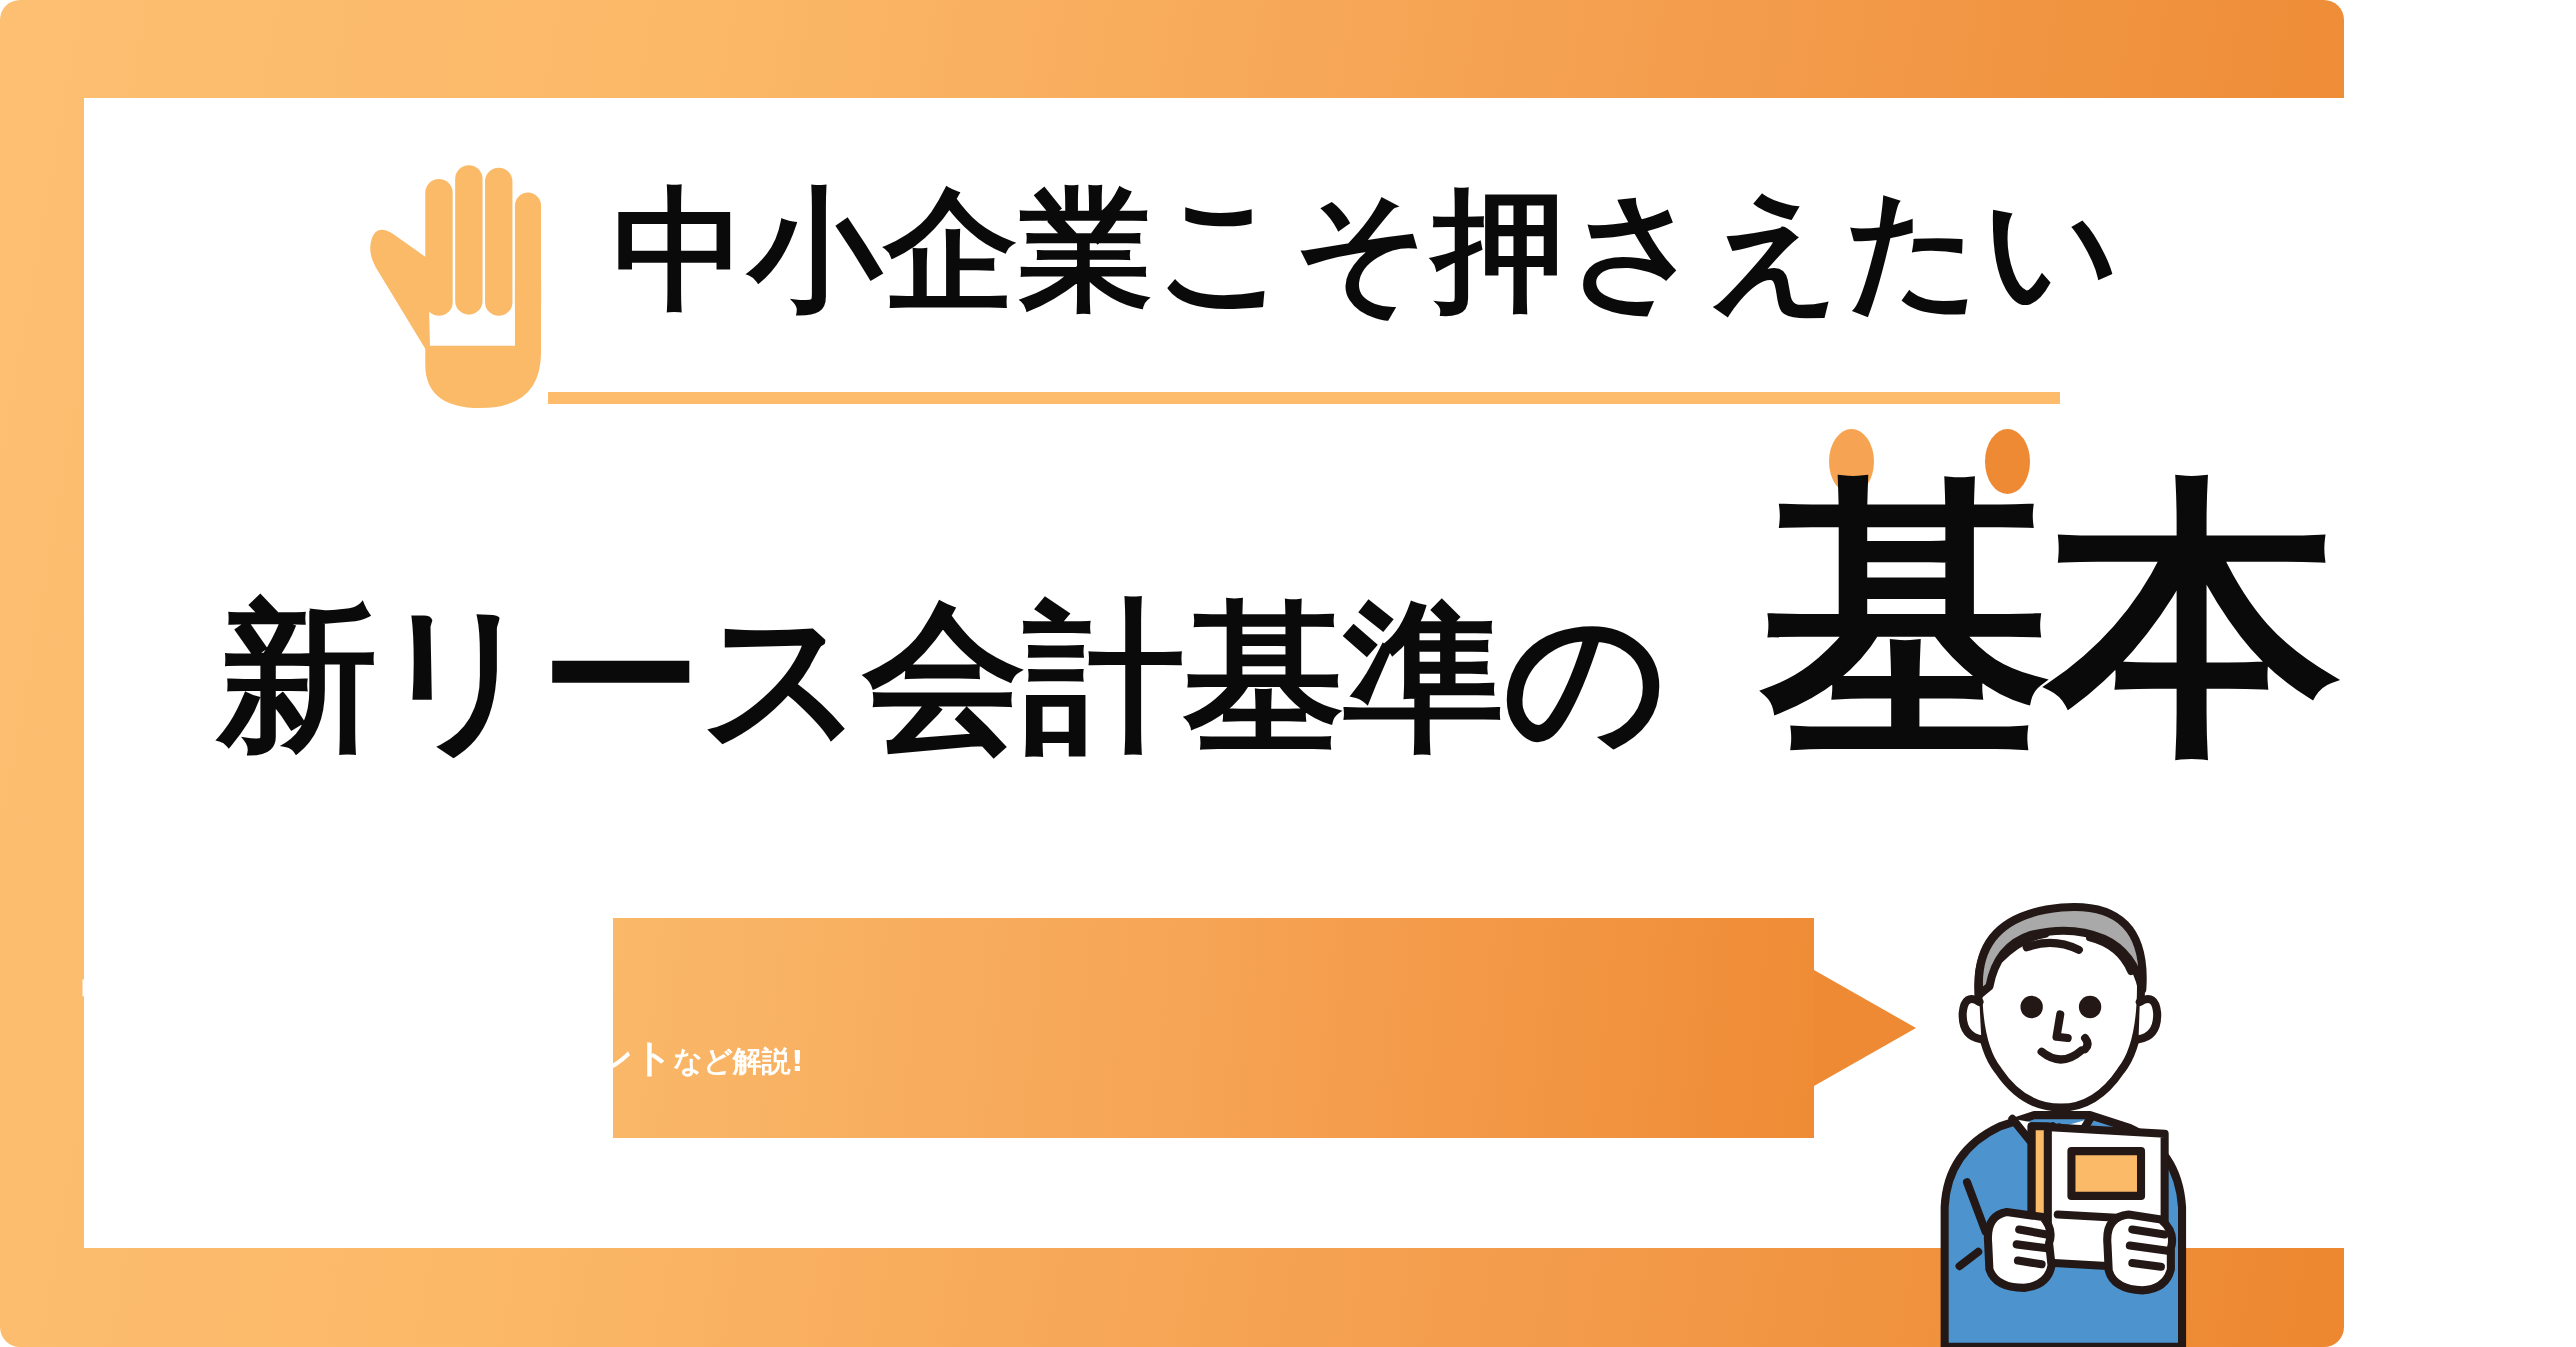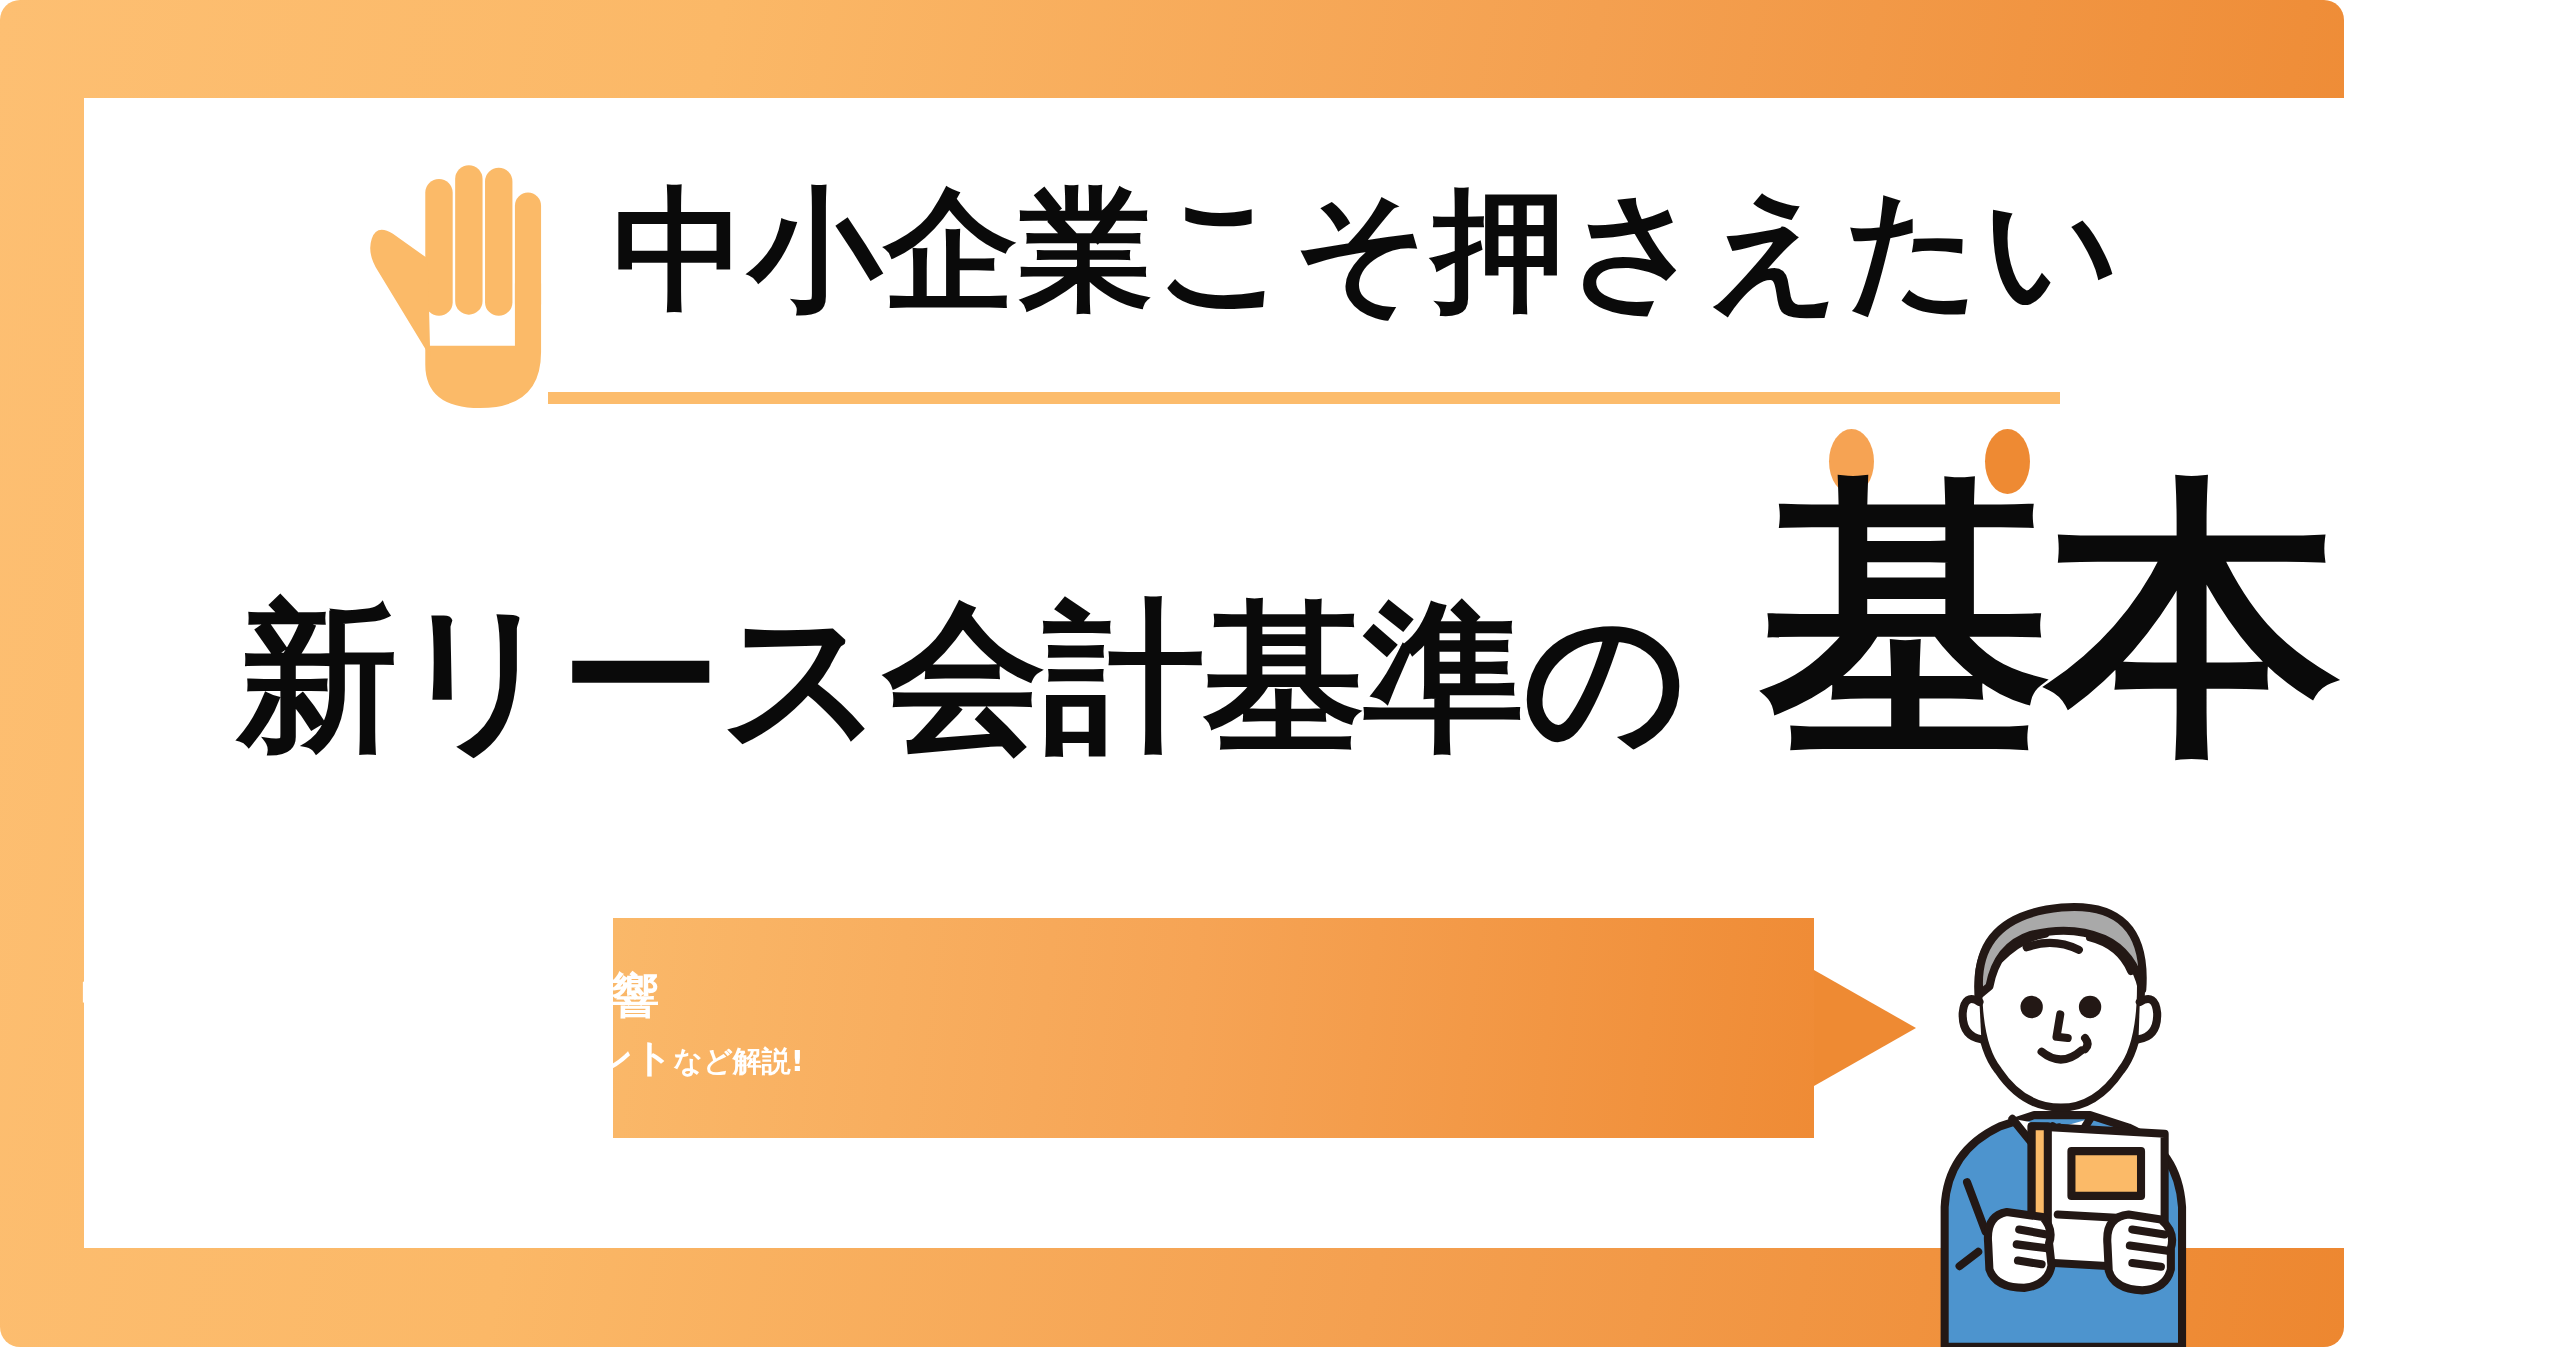--- a/index.html
+++ b/index.html
@@ -33,21 +33,20 @@
   .rule{
     position:absolute;left:548px;top:392px;width:1512px;height:11.8px;
     background:#FCBC6C;
   }
   
   .headline{
     position:absolute;left:217px;top:597px;
     font-size:161px;line-height:1;letter-spacing:-1.2px;
     font-weight:700;color:#0a0a0a;white-space:nowrap;
     font-family:"DejaVu Sans","Liberation Sans",sans-serif;
-    margin-left:20px;
   }
   .bigword{
     position:absolute;left:1760px;top:473px;
     font-size:292px;line-height:1;letter-spacing:-3.7px;
     font-weight:700;color:#0a0a0a;white-space:nowrap;
     font-family:"DejaVu Sans","Liberation Sans",sans-serif;
     text-align:center;
   }
   .dot{
     position:absolute;width:45px;height:65px;border-radius:50%;
@@ -66,21 +65,21 @@
   #callout .tip{
     position:absolute;left:1201px;top:52px;width:0;height:0;
     border-top:58px solid transparent;
     border-bottom:58px solid transparent;
     border-left:102px solid #EE8A33;
   }
   .co-line{
     position:absolute;color:#ffffff;font-weight:700;white-space:nowrap;
     font-family:"DejaVu Sans","Liberation Sans",sans-serif;
   }
-  .co-line-1{left:81px;top:971px;font-size:48px;line-height:1;}
+  .co-line-1{left:81px;top:971px;font-size:39px;line-height:1;}
   .co-line-2{left:81px;top:1038px;font-size:39px;line-height:1;}
   .co-suffix{font-size:29px;}
 
   
   #person{position:absolute;left:1885px;top:859px;width:348px;height:488px;}
 </style>
 </head>
 <body>
 
 <div id="poster">

